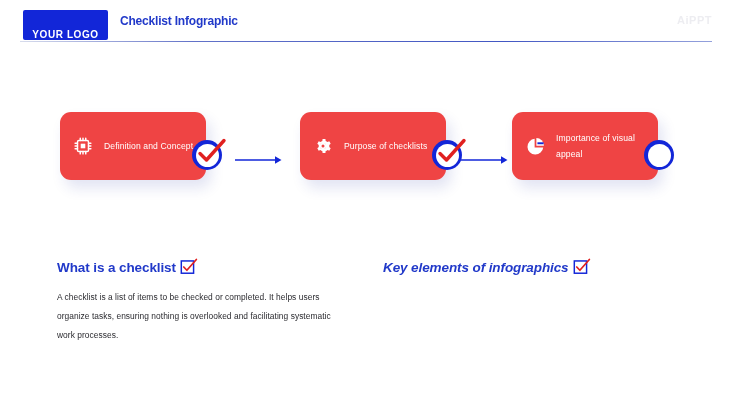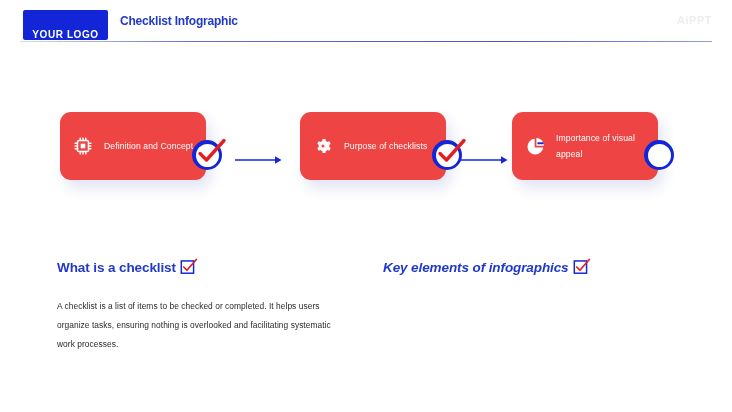--- a/index.html
+++ b/index.html
@@ -166,21 +166,21 @@
   }
   .block-title {
     font-size: 13.5px;
     font-weight: 700;
     color: #2139C9;
     letter-spacing: -0.1px;
     white-space: nowrap;
   }
   .check-box-icon { flex: 0 0 auto; }
   .block-body {
-    margin-top: 19px;
+    margin-top: 10px;
     font-size: 8.4px;
     line-height: 19px;
     color: #2a2a2f;
     letter-spacing: 0.05px;
     width: 290px;
   }
 </style>
 </head>
 <body>
 

